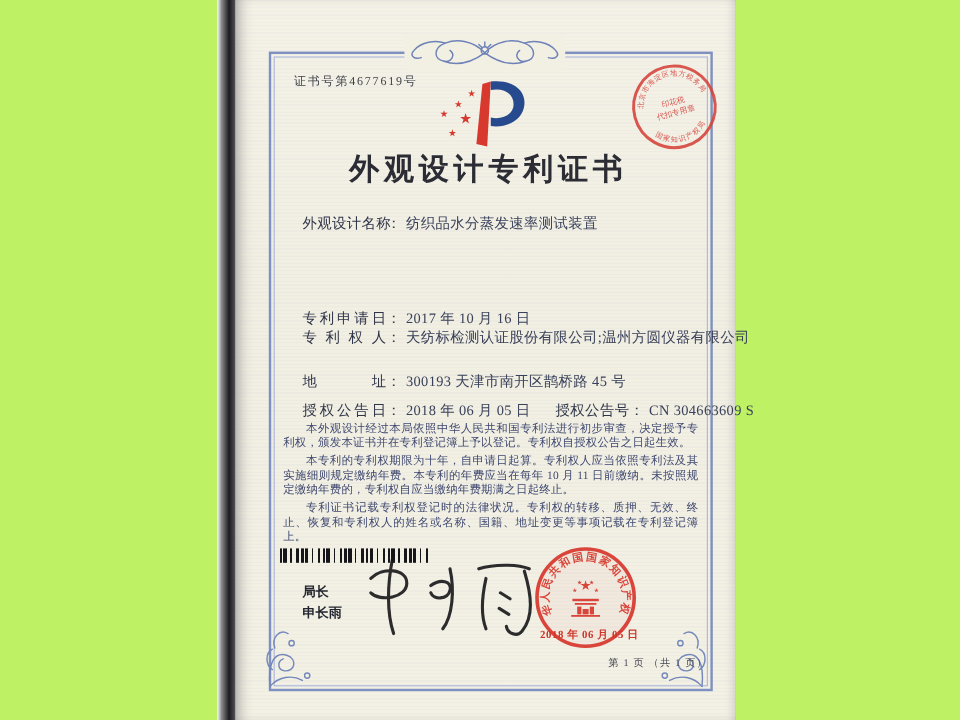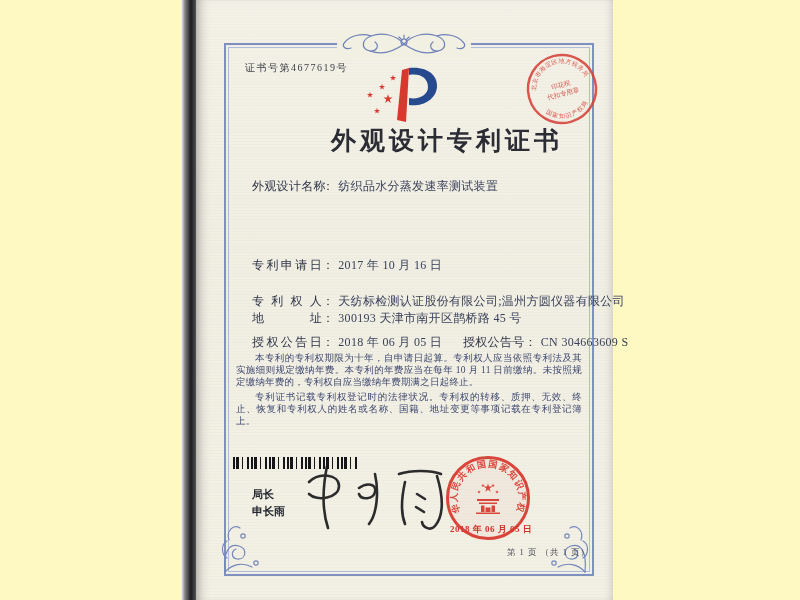--- a/index.html
+++ b/index.html
@@ -1,32 +1,32 @@
 <!DOCTYPE html>
 <html><head>
 <meta charset="utf-8">
 <style>
   html,body{margin:0;padding:0;}
   body{width:800px;height:600px;overflow:hidden;background:#fdfdfb;
        font-family:"Liberation Serif","DejaVu Serif",serif;}
-  .page{position:relative;width:800px;height:600px;background:#fef9c3;}
+  .page{position:relative;width:800px;height:600px;background:#bef264;}
   .spine{position:absolute;left:181px;top:0;width:18px;height:600px;
          background:linear-gradient(90deg,#fdfdfb 0%,#8a8a8c 20%,#1b1b1f 55%,#4a4a50 80%,#d8d5c9 100%);}
   .paper{position:absolute;left:196px;top:0;width:417px;height:600px;
          background:linear-gradient(180deg,#f4f1e6 0%,#f1eee2 40%,#f3f0e4 100%);
          box-shadow:inset 10px 0 12px -9px rgba(40,40,45,.5), inset -7px 0 9px -7px rgba(90,90,100,.35);}
   .paper::after{content:"";position:absolute;inset:0;pointer-events:none;
          background:repeating-linear-gradient(180deg,rgba(150,165,200,.05) 0 1px,transparent 1px 3px);}
   .frame{position:absolute;left:224px;top:43px;width:366px;height:529px;
          border:2px solid #7d90c0;}
   .frame-inner{position:absolute;inset:2px;border:1px solid #aebbdc;}
   .abs{position:absolute;}
   .cert-no{left:245px;top:61px;font-size:10px;letter-spacing:1.5px;color:#3f4149;}
   .title{left:224px;top:124px;width:366px;text-align:center;font-size:25px;
-         font-weight:700;letter-spacing:4px;color:#2b2c34;padding-left:40px;}
+         font-weight:700;letter-spacing:4px;color:#2b2c34;}
   .row{left:252px;font-size:12px;color:#333a4e;white-space:nowrap;letter-spacing:.3px;}
   .flabel{display:inline-block;width:70px;text-align:justify;text-align-last:justify;color:#2f3548;}
   .colon{color:#2f3548;}
   .fval{margin-left:4px;color:#39415a;}
   .grant2{left:427px;margin-left:36px;}
   .paras{left:236px;top:352px;width:346px;color:#3e4870;}
   .paras p{margin:0 0 3px 0;font-size:9.5px;line-height:12px;text-indent:2em;text-align:justify;letter-spacing:.2px;}
   .barcode{left:233px;top:457px;width:125px;height:12px;background:
      repeating-linear-gradient(90deg,#15151a 0 2px,transparent 2px 3px,#15151a 3px 6px,
      transparent 6px 9px,#15151a 9px 10px,transparent 10px 14px,#15151a 14px 16px,transparent 16px 18px);}
@@ -123,34 +123,35 @@
   </svg>
 
   <div class="abs title">外观设计专利证书</div>
 
   <div class="abs row" style="top:178px">
     <span class="flabel">外观设计名称</span><span class="colon">：</span><span class="fval">纺织品水分蒸发速率测试装置</span>
   </div>
   <div class="abs row" style="top:257px">
     <span class="flabel">专利申请日</span><span class="colon">：</span><span class="fval">2017 年 10 月 16 日</span>
   </div>
-  <div class="abs row" style="top:293px">
+  <div class="abs row" style="top:273px">
     <span class="flabel">专利权人</span><span class="colon">：</span><span class="fval">天纺标检测认证股份有限公司;温州方圆仪器有限公司</span>
   </div>
   <div class="abs row" style="top:310px">
     <span class="flabel">地址</span><span class="colon">：</span><span class="fval">300193 天津市南开区鹊桥路 45 号</span>
   </div>
   <div class="abs row" style="top:334px">
     <span class="flabel">授权公告日</span><span class="colon">：</span><span class="fval">2018 年 06 月 05 日</span>
   </div>
   <div class="abs row grant2" style="top:334px">
     <span style="color:#2f3548">授权公告号</span><span class="colon">：</span><span class="fval">CN 304663609 S</span>
   </div>
 
   <div class="abs paras">
+    <p>本外观设计经过本局依照中华人民共和国专利法进行初步审查，决定授予专利权，颁发本证书并在专利登记簿上予以登记。专利权自授权公告之日起生效。</p>
     <p>本专利的专利权期限为十年，自申请日起算。专利权人应当依照专利法及其实施细则规定缴纳年费。本专利的年费应当在每年 10 月 11 日前缴纳。未按照规定缴纳年费的，专利权自应当缴纳年费期满之日起终止。</p>
     <p>专利证书记载专利权登记时的法律状况。专利权的转移、质押、无效、终止、恢复和专利权人的姓名或名称、国籍、地址变更等事项记载在专利登记簿上。</p>
   </div>
 
   <div class="abs barcode"></div>
 
   <div class="abs director">
     <div>局长</div>
     <div>申长雨</div>
   </div>

